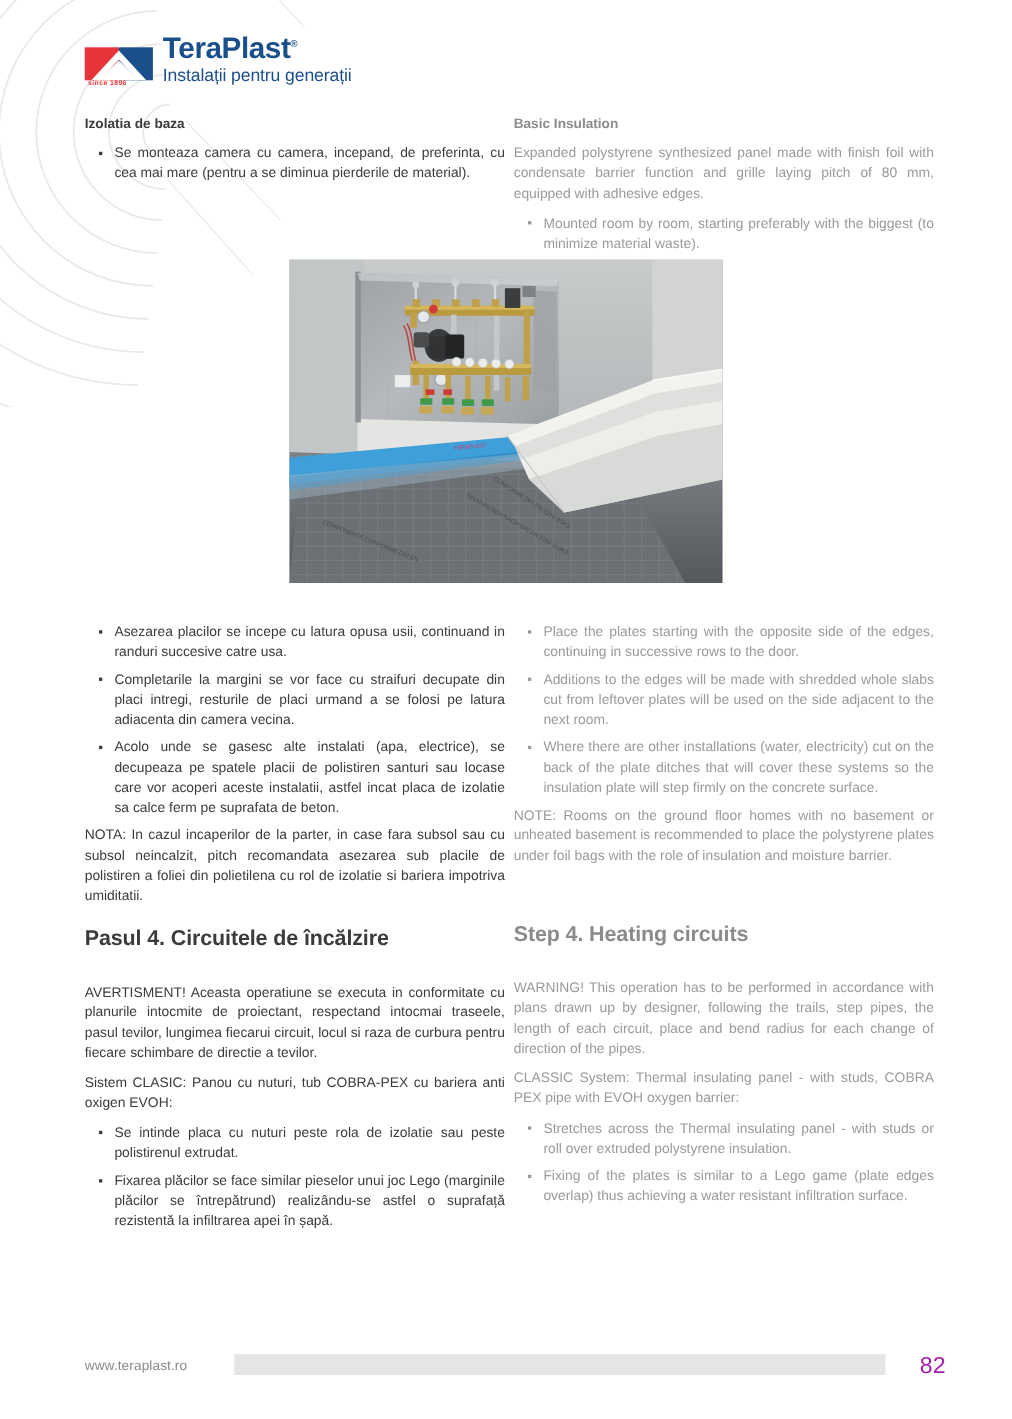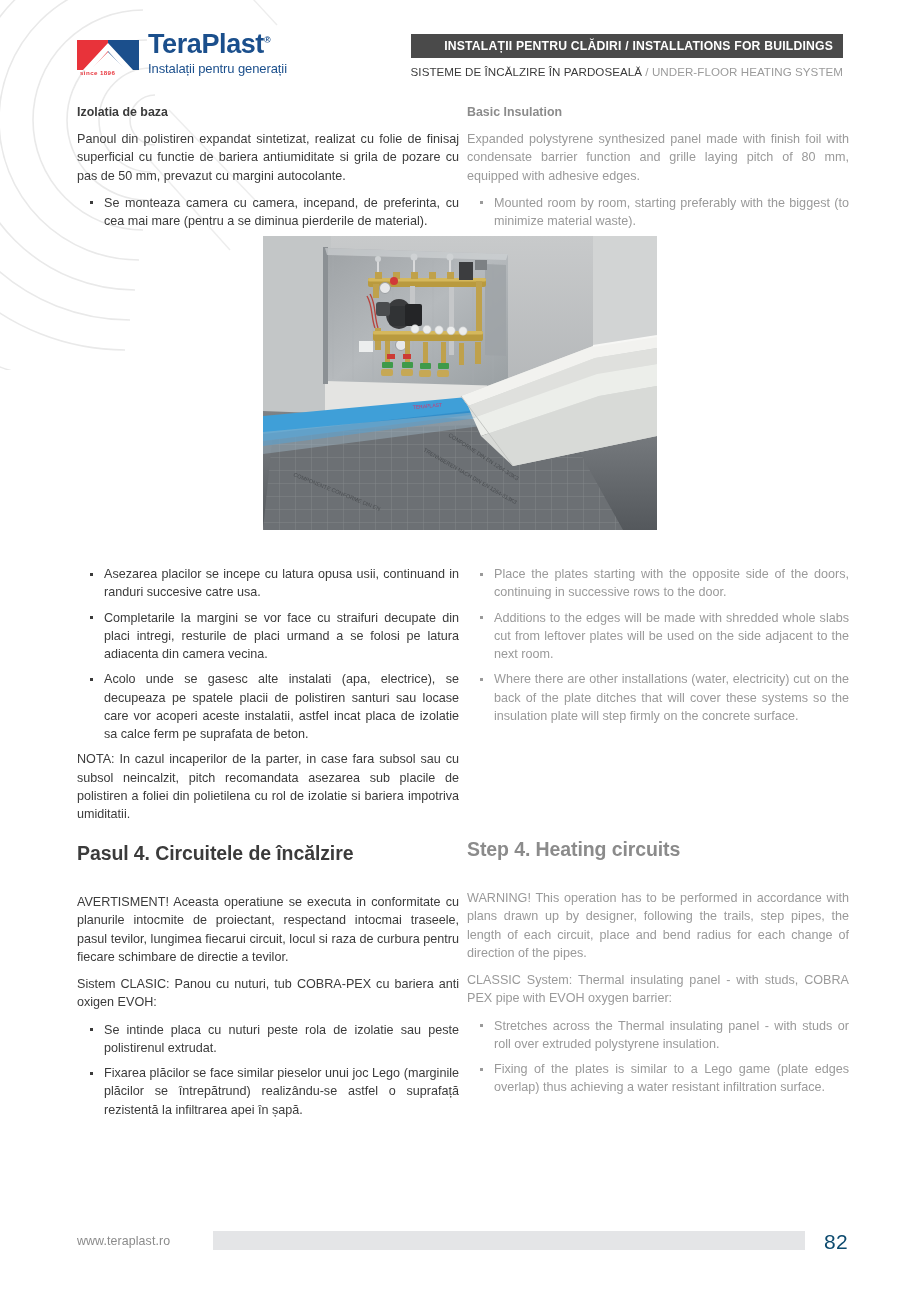--- a/index.html
+++ b/index.html
@@ -84,21 +84,21 @@
     line-height: 1;
     letter-spacing: -0.4px;
     position: relative;
   }
   .logo-name .reg {
     font-size: 9px;
     vertical-align: super;
     font-weight: bold;
   }
   .logo-tag {
-    font-size: 13px;
+    font-size: 16px;
     color: #1b4f8c;
     margin-top: 3px;
     letter-spacing: -0.1px;
   }
 
   .hdr-right {
     position: absolute;
     right: 77px; top: 34px;
     text-align: right;
   }
@@ -192,42 +192,42 @@
     width: 394px; height: 294px;
     overflow: hidden;
     background: #b9bcbe;
     z-index: 1;
   }
   .photo svg { display: block; }
 
   
   .footer {
     position: absolute;
-    left: 0; right: 12px; bottom: 0;
+    left: 0; right: 0; bottom: 0;
     height: 80px;
     z-index: 2;
   }
   .footer-url {
     position: absolute;
     left: 77px; bottom: 42px;
     font-size: 12.4px;
     color: #8b8b8b;
     letter-spacing: 0.1px;
   }
   .footer-bar {
     position: absolute;
     left: 213px; bottom: 40px;
     width: 592px; height: 19px;
     background: #e4e5e7;
   }
   .footer-page {
     position: absolute;
     right: 60px; bottom: 36px;
     font-size: 21px;
-    color: #0c4a6e;
+    color: #a21caf;
     letter-spacing: 0.3px;
   }
 </style>
 </head>
 <body>
 
 <div class="page">
 
   <div class="watermark">
     <svg width="520" height="560" viewBox="0 0 520 560" fill="none">
@@ -262,26 +262,20 @@
         <div class="chev-outer"></div>
         <div class="chev-inner"></div>
         <div class="since">since 1896</div>
       </div>
       <div class="logo-text">
         <div class="logo-name"><span>TeraPlast</span><span class="reg">®</span></div>
         <div class="logo-tag">Instalații pentru generații</div>
       </div>
     </div>
 
-    <div class="hdr-right">
-      <span class="hdr-bar">INSTALAȚII PENTRU CLĂDIRI / INSTALLATIONS FOR BUILDINGS</span>
-      <div class="hdr-sub">
-        <span class="ro">SISTEME DE ÎNCĂLZIRE ÎN PARDOSEALĂ</span><span class="en"> / </span><span class="en">UNDER-FLOOR HEATING SYSTEM</span>
-      </div>
-    </div>
   </div>
 
   <div class="photo">
     <svg width="394" height="294" viewBox="0 0 394 294">
       <defs>
         <linearGradient id="wallg" x1="0" y1="0" x2="0" y2="1">
           <stop offset="0" stop-color="#c8cacb"></stop>
           <stop offset="1" stop-color="#b2b5b7"></stop>
         </linearGradient>
         <linearGradient id="panelg" x1="0" y1="0" x2="1" y2="0">
@@ -442,21 +436,20 @@
       <path d="M198,160 L250,230" stroke="#c3c5c2" stroke-width="1" fill="none"></path>
 
       <path d="M330,110 L394,100" stroke="#f7f7f5" stroke-width="2" fill="none"></path>
     </svg>
   </div>
 
   <div class="content">
 
     <div class="col col-left" style="top:105px;">
       <div class="sec-title">Izolatia de baza</div>
-      <p class="body">Panoul din polistiren expandat sintetizat, realizat cu folie de finisaj superficial cu functie de bariera antiumiditate si grila de pozare cu pas de 50 mm, prevazut cu margini autocolante.</p>
       <ul class="bullets">
         <li>Se monteaza camera cu camera, incepand, de preferinta, cu cea mai mare (pentru a se diminua pierderile de material).</li>
       </ul>
     </div>
 
     <div class="col col-right" style="top:105px;">
       <div class="sec-title en">Basic Insulation</div>
       <p class="body en">Expanded polystyrene synthesized panel made with finish foil with condensate barrier function and grille laying pitch of 80 mm, equipped with adhesive edges.</p>
       <ul class="bullets en">
         <li>Mounted room by room, starting preferably with the biggest (to minimize material waste).</li>
@@ -467,24 +460,25 @@
       <ul class="bullets">
         <li>Asezarea placilor se incepe cu latura opusa usii, continuand in randuri succesive catre usa.</li>
         <li>Completarile la margini se vor face cu straifuri decupate din placi intregi, resturile de placi urmand a se folosi pe latura adiacenta din camera vecina.</li>
         <li>Acolo unde se gasesc alte instalati (apa, electrice), se decupeaza pe spatele placii de polistiren santuri sau locase care vor acoperi aceste instalatii, astfel incat placa de izolatie sa calce ferm pe suprafata de beton.</li>
       </ul>
       <p class="body" style="margin-top:2px;">NOTA: In cazul incaperilor de la parter, in case fara subsol sau cu subsol neincalzit, pitch recomandata asezarea sub placile de polistiren a foliei din polietilena cu rol de izolatie si bariera impotriva umiditatii.</p>
     </div>
 
     <div class="col col-right" style="top:565px;">
       <ul class="bullets en">
-        <li>Place the plates starting with the opposite side of the doors, continuing in successive rows to the door.</li>
+        <li>Place the plates starting with the opposite side of the edges, continuing in successive rows to the door.</li>
         <li>Additions to the edges will be made with shredded whole slabs cut from leftover plates will be used on the side adjacent to the next room.</li>
         <li>Where there are other installations (water, electricity) cut on the back of the plate ditches that will cover these systems so the insulation plate will step firmly on the concrete surface.</li>
       </ul>
+      <p class="body en" style="margin-top:2px;">NOTE: Rooms on the ground floor homes with no basement or unheated basement is recommended to place the polystyrene plates under foil bags with the role of insulation and moisture barrier.</p>
     </div>
 
     <div class="col col-left" style="top:842px;">
       <div class="step-head">Pasul 4. Circuitele de încălzire</div>
       <p class="body">AVERTISMENT! Aceasta operatiune se executa in conformitate cu planurile intocmite de proiectant, respectand intocmai traseele, pasul tevilor, lungimea fiecarui circuit, locul si raza de curbura pentru fiecare schimbare de directie a tevilor.</p>
       <p class="body">Sistem CLASIC: Panou cu nuturi, tub COBRA-PEX cu bariera anti oxigen EVOH:</p>
       <ul class="bullets">
         <li>Se intinde placa cu nuturi peste rola de izolatie sau peste polistirenul extrudat.</li>
         <li>Fixarea plăcilor se face similar pieselor unui joc Lego (marginile plăcilor se întrepătrund) realizându-se astfel o suprafață rezistentă la infiltrarea apei în șapă.</li>
       </ul>

